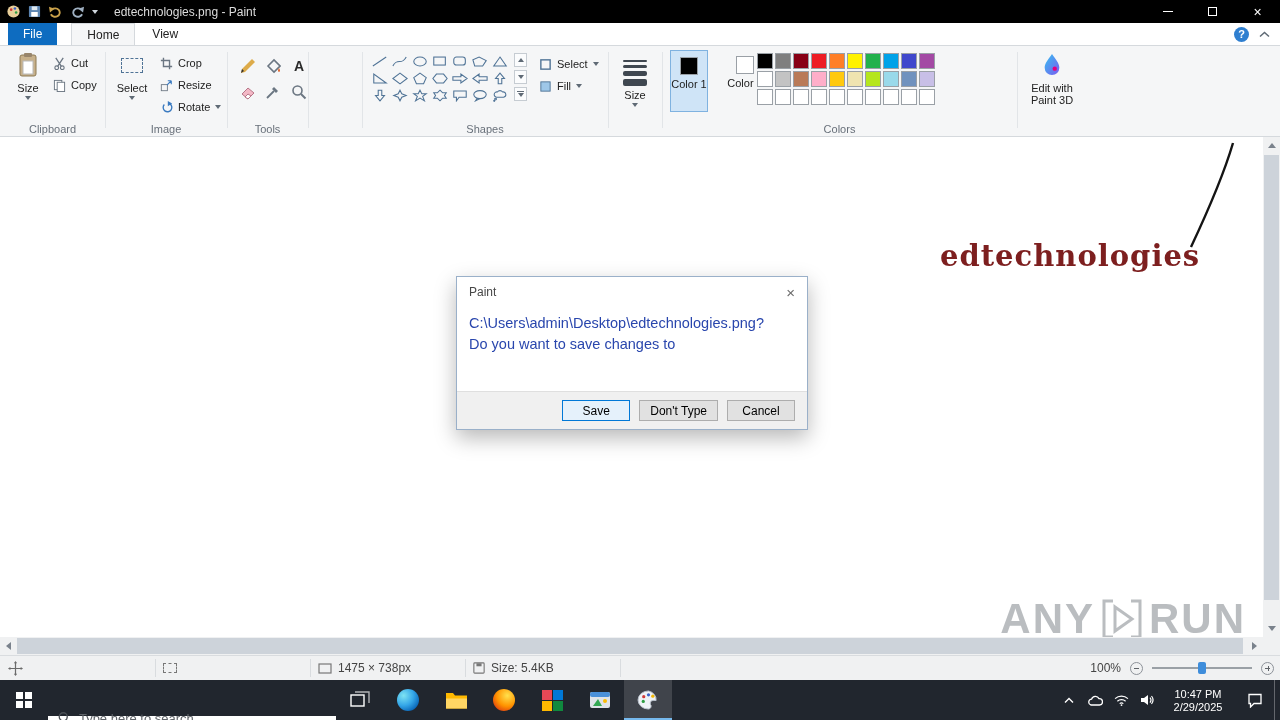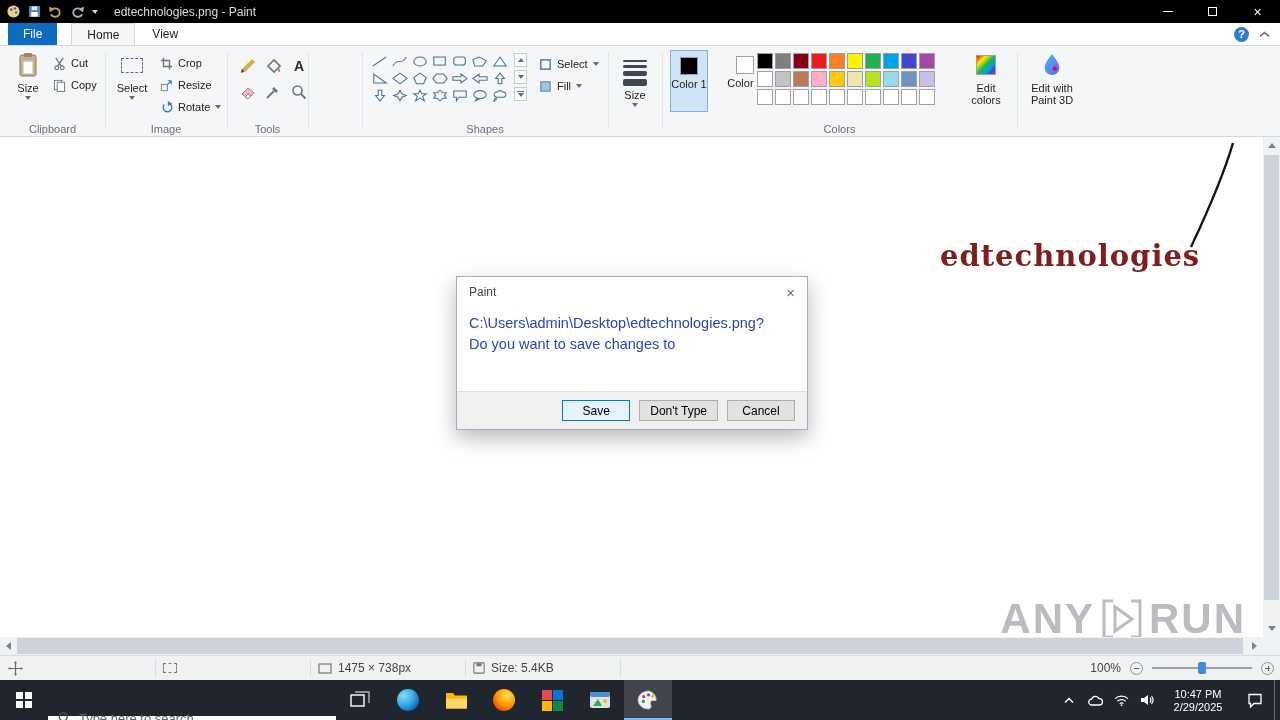--- a/index.html
+++ b/index.html
@@ -488,26 +488,20 @@
             <div class="swatch" style="background: rgb(255, 255, 255);"></div>
             <div class="swatch" style="background: rgb(255, 255, 255);"></div>
             <div class="swatch" style="background: rgb(255, 255, 255);"></div>
             <div class="swatch" style="background: rgb(255, 255, 255);"></div>
             <div class="swatch" style="background: rgb(255, 255, 255);"></div>
             <div class="swatch" style="background: rgb(255, 255, 255);"></div>
             <div class="swatch" style="background: rgb(255, 255, 255);"></div>
             <div class="swatch" style="background: rgb(255, 255, 255);"></div>
           </div>
       </div>
-      <div class="bigbtn" style="left:300px;top:0;width:48px;height:80px">
-        <div class="iconbox">
-            <div class="editcolors-ic"></div>
-          </div>
-        <span style="line-height:12px;text-align:center">Edit colors</span>
-      </div>
       <div class="glabel">Colors</div>
     </div>
     <div class="rsep" style="left:1017px"></div>
 
     <div class="rgroup" style="left:1017px;width:70px">
       <div class="bigbtn" style="left:6px;top:0;width:58px;height:82px">
         <div class="iconbox">
             <svg width="22" height="26" viewBox="0 0 24 28">
               <defs>
                 <linearGradient id="p3d" x1="0" y1="0" x2="1" y2="1">

